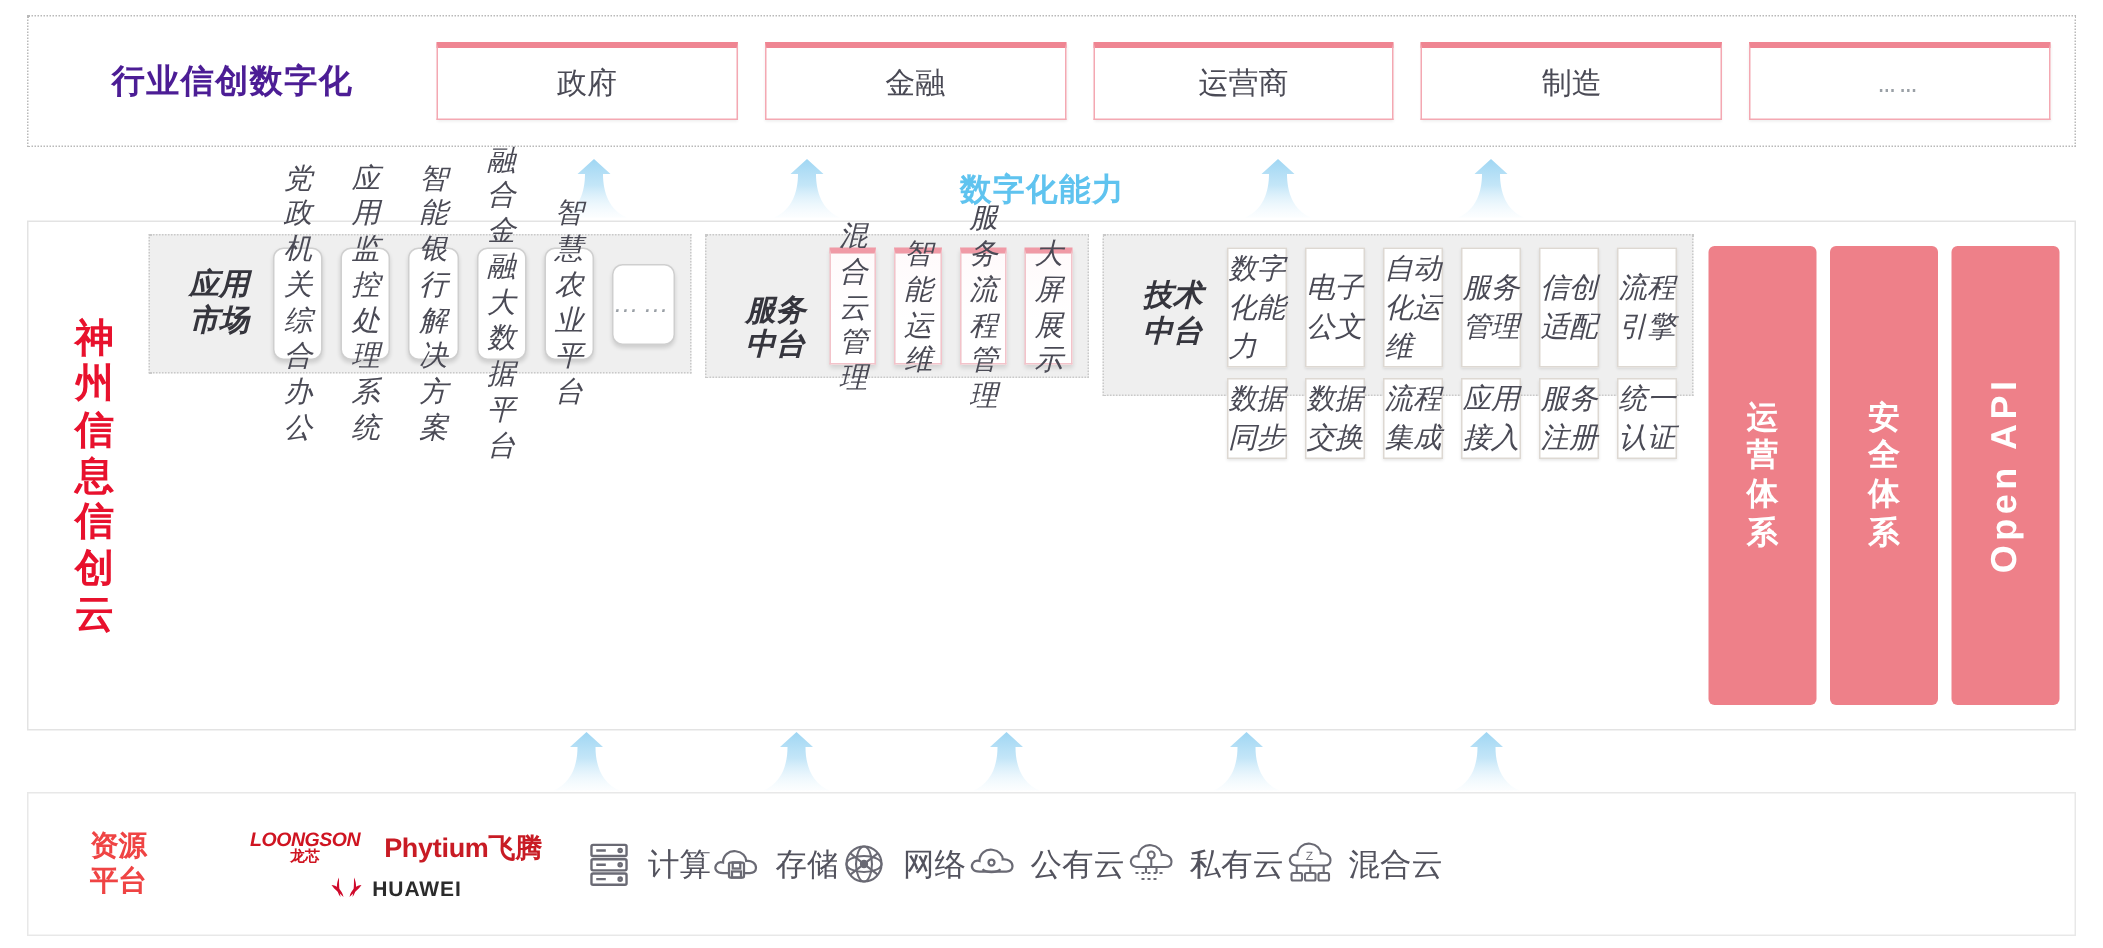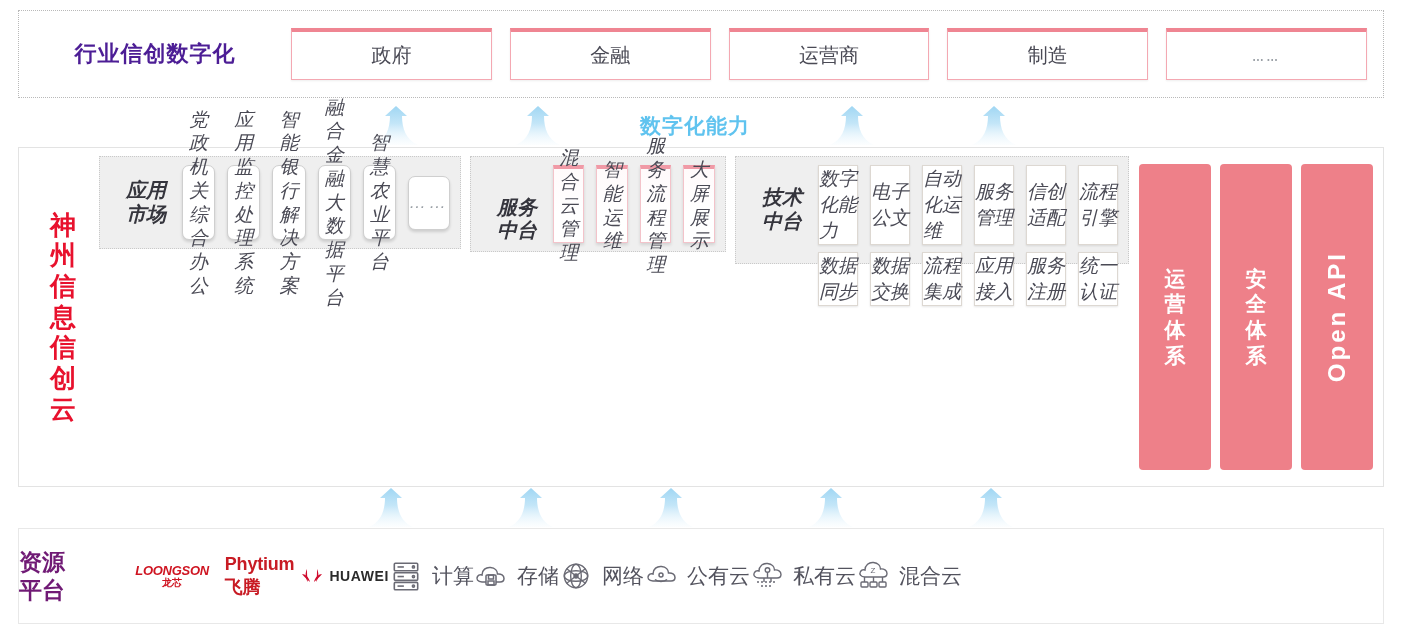--- a/index.html
+++ b/index.html
@@ -151,28 +151,28 @@
 
   
   .resource-panel {
     position: absolute; left: 18px; top: 528px;
     width: 1366px; height: 96px;
     border: 1px solid #e8e8e8;
     background: #fff;
     display: flex; align-items: center;
   }
   .resource-title {
-    width: 120px; 
-    color: #701a75; font-size: 23px; font-weight: bold;
+    width: 120px; text-align: center;
+    color: #ef4444; font-size: 19px; font-weight: bold;
     line-height: 1.22;
   }
   .vendor-logos {
     width: 250px;
-    display: flex; 
-    align-items: center; justify-content: flex-end; gap: 7px;
+    display: flex; flex-direction: column;
+    align-items: center; justify-content: flex-start; gap: 7px;
   }
   .vendor-row { display: flex; align-items: center; justify-content:center; gap: 16px; }
   .logo-loongson { display:flex; flex-direction:column; align-items:center; line-height:1; }
   .logo-loongson .ls-en {
     color:#cf1421; font-size:13px; font-weight:bold;
     font-style: italic; letter-spacing:-0.3px;
   }
   .logo-loongson .ls-cn { color:#cf1421; font-size:10px; font-weight:bold; margin-top:1px; }
   .logo-phytium { color:#c81b24; font-size:18px; font-weight:bold; letter-spacing:-0.2px; }
   .logo-huawei { display:flex; align-items:center; gap:6px; }

